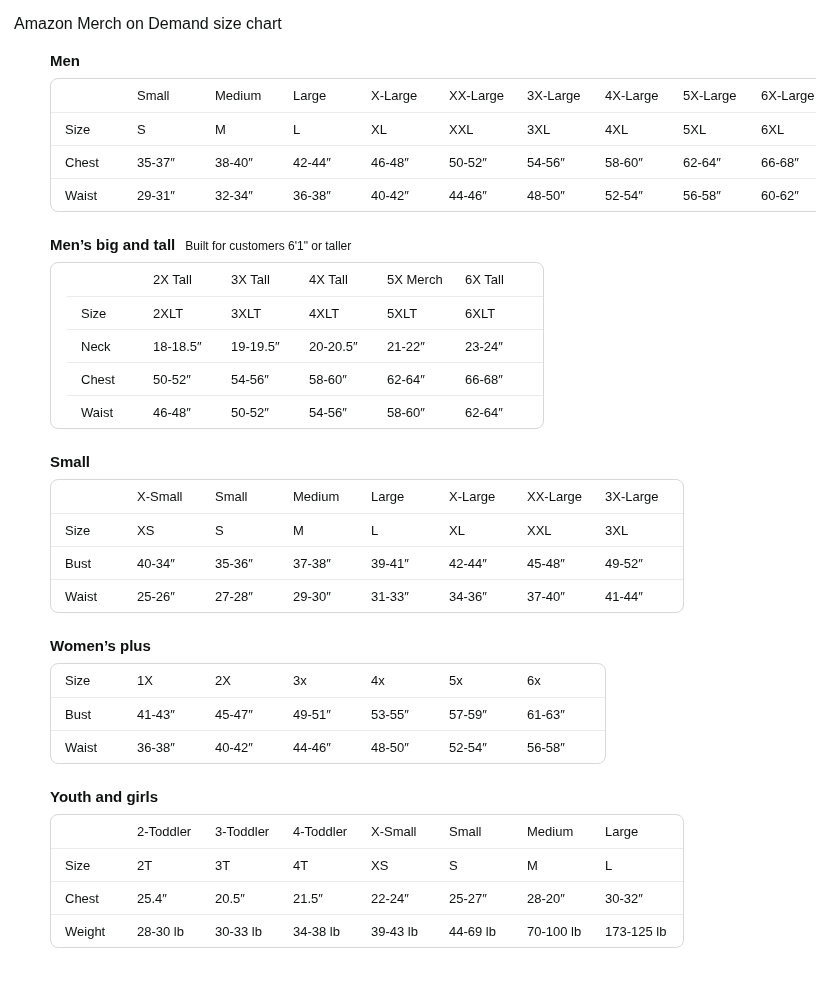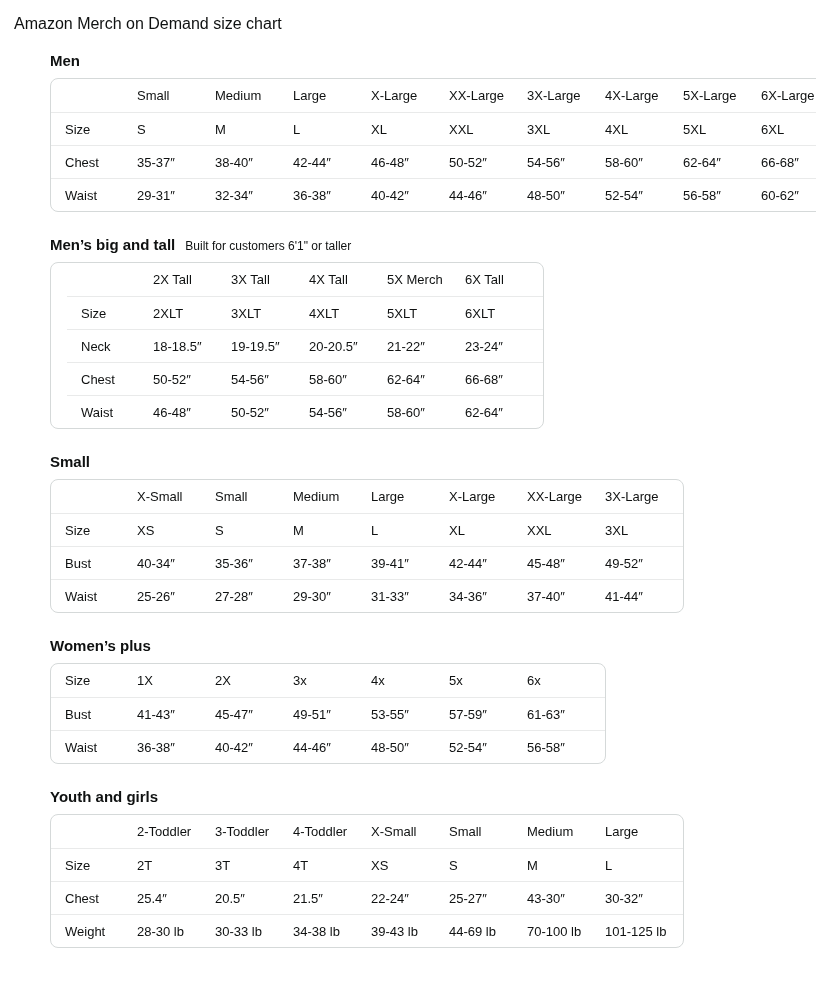--- a/index.html
+++ b/index.html
@@ -324,30 +324,30 @@
               <td class="cell">M</td>
               <td class="cell">L</td>
             </tr>
             <tr class="data-row">
               <th class="row-label">Chest</th>
               <td class="cell">25.4″</td>
               <td class="cell">20.5″</td>
               <td class="cell">21.5″</td>
               <td class="cell">22-24″</td>
               <td class="cell">25-27″</td>
-              <td class="cell">43-30″</td>
+              <td class="cell">28-20″</td>
               <td class="cell">30-32″</td>
             </tr>
             <tr class="data-row">
               <th class="row-label">Weight</th>
               <td class="cell">28-30 lb</td>
               <td class="cell">30-33 lb</td>
               <td class="cell">34-38 lb</td>
               <td class="cell">39-43 lb</td>
               <td class="cell">44-69 lb</td>
               <td class="cell">70-100 lb</td>
-              <td class="cell">101-125 lb</td>
+              <td class="cell">173-125 lb</td>
             </tr>
           </tbody>
         </table>
       </section>
     </div>
 </div>
 
 </body></html>

